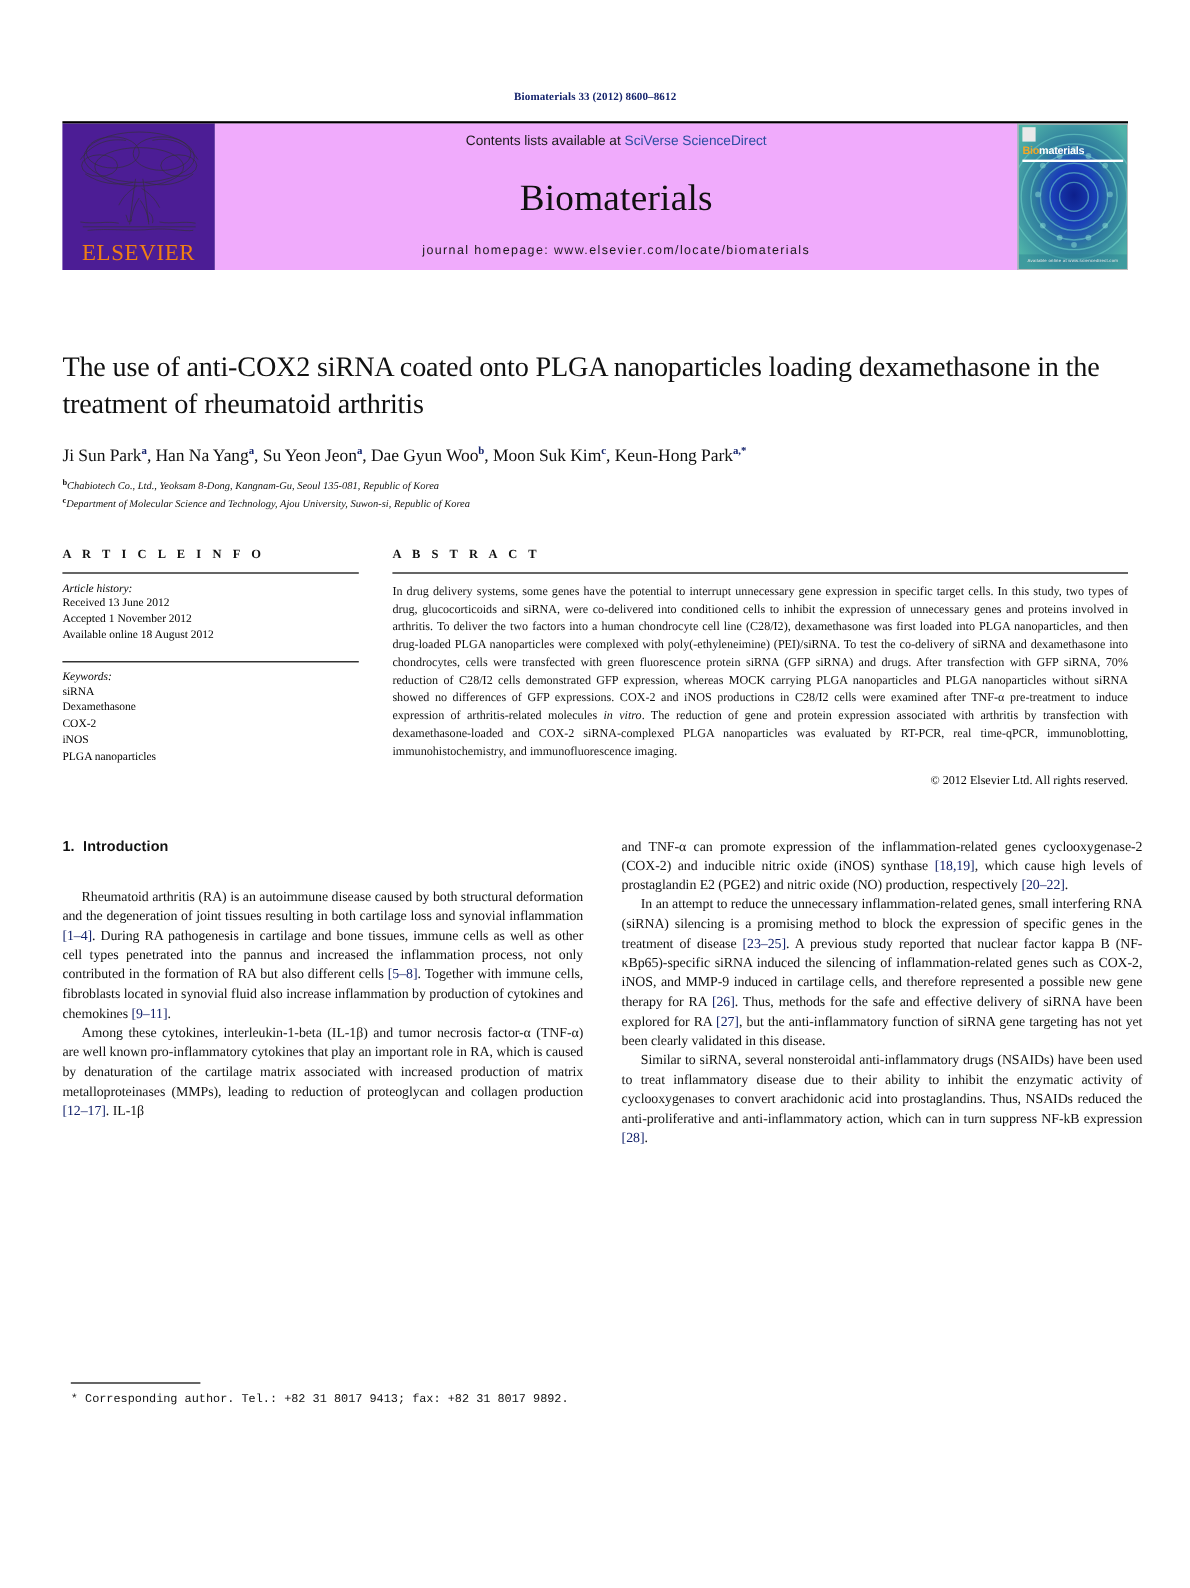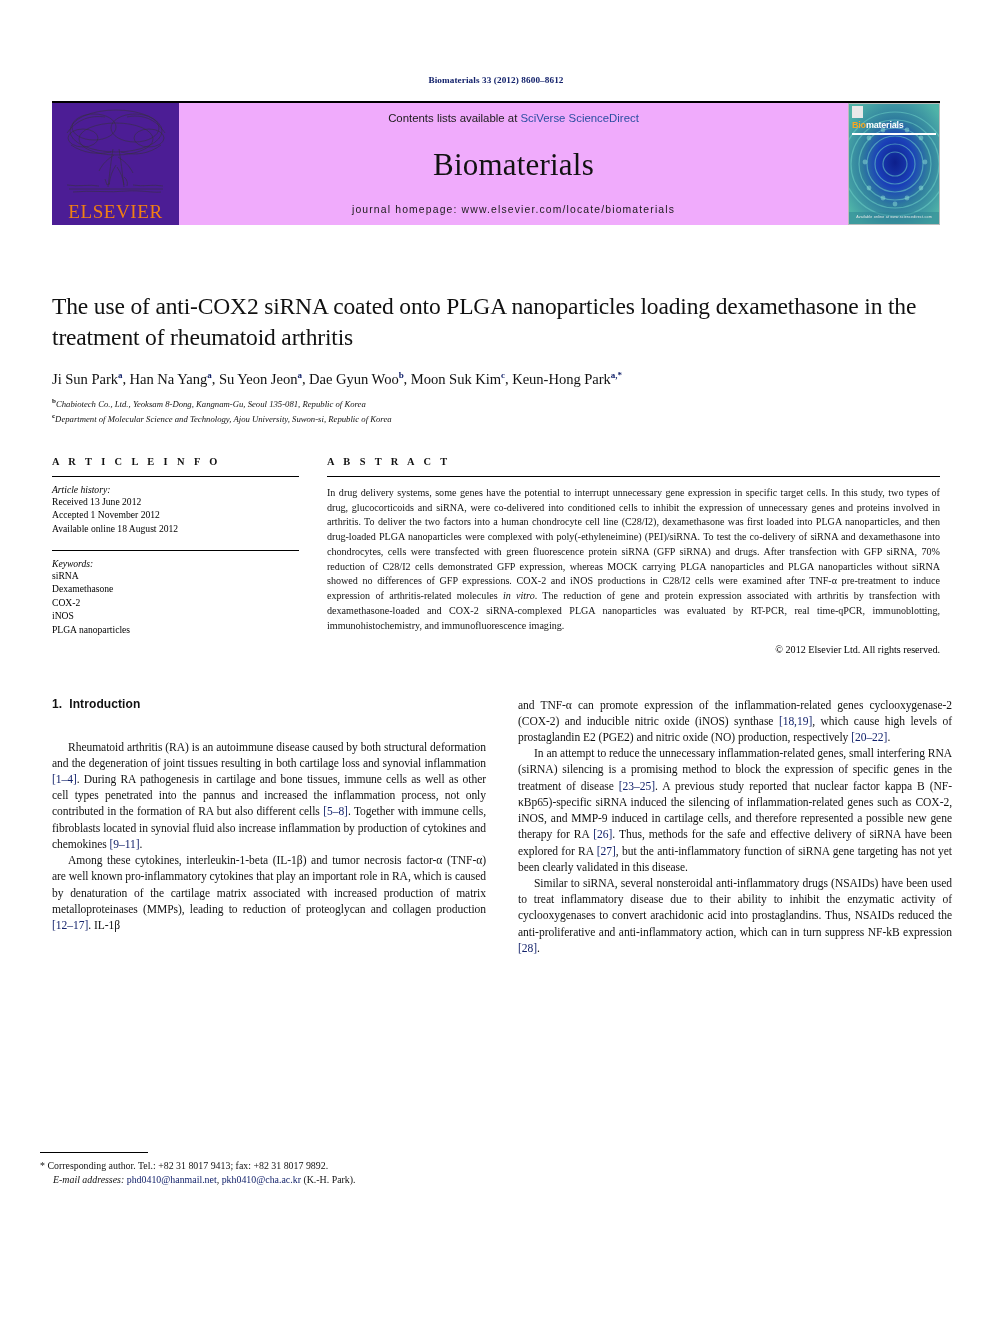--- a/index.html
+++ b/index.html
@@ -248,23 +248,24 @@
     color: #111;
     letter-spacing: -.05px;
   }
   p.para + p.para { margin-top: 0; }
   .ref { color: #13226b; }
   a.lnk { color: #13226b; text-decoration: none; }
 
   
   .footnote-wrap {
     position: absolute;
-    left: 40px;
+    left: 59px;
     top: 1152px;
     width: 434px;
+    font-family: Liberation Mono, monospace;
   }
   .fn-rule {
     width: 108px;
     border-top: 1px solid #000;
     margin-bottom: 6px;
   }
   .fn-line {
     font-size: 9.9px;
     line-height: 1.45;
     color: #111;
@@ -424,17 +425,16 @@
     <div class="bodycol">
       <p class="para" style="text-indent:0">and TNF-α can promote expression of the inflammation-related genes cyclooxygenase-2 (COX-2) and inducible nitric oxide (iNOS) synthase <span class="ref" style="color:#13226b">[18,19]</span>, which cause high levels of prostaglandin E2 (PGE2) and nitric oxide (NO) production, respectively <span class="ref" style="color:#13226b">[20–22]</span>.</p>
       <p class="para">In an attempt to reduce the unnecessary inflammation-related genes, small interfering RNA (siRNA) silencing is a promising method to block the expression of specific genes in the treatment of disease <span class="ref" style="color:#13226b">[23–25]</span>. A previous study reported that nuclear factor kappa B (NF-κBp65)-specific siRNA induced the silencing of inflammation-related genes such as COX-2, iNOS, and MMP-9 induced in cartilage cells, and therefore represented a possible new gene therapy for RA <span class="ref" style="color:#13226b">[26]</span>. Thus, methods for the safe and effective delivery of siRNA have been explored for RA <span class="ref" style="color:#13226b">[27]</span>, but the anti-inflammatory function of siRNA gene targeting has not yet been clearly validated in this disease.</p>
       <p class="para">Similar to siRNA, several nonsteroidal anti-inflammatory drugs (NSAIDs) have been used to treat inflammatory disease due to their ability to inhibit the enzymatic activity of cyclooxygenases to convert arachidonic acid into prostaglandins. Thus, NSAIDs reduced the anti-proliferative and anti-inflammatory action, which can in turn suppress NF-kB expression <span class="ref" style="color:#13226b">[28]</span>.</p>
     </div>
   </div>
 
   <div class="footnote-wrap">
     <div class="fn-rule"></div>
     <div class="fn-line">* Corresponding author. Tel.: +82 31 8017 9413; fax: +82 31 8017 9892.</div>
-    <div class="fn-line" style="text-indent:0;padding-left:13px"><i>E-mail addresses:</i> <a class="lnk" href="#">phd0410@hanmail.net</a><span>, </span><a class="lnk" href="#">pkh0410@cha.ac.kr</a><span> (K.-H. Park).</span></div>
   </div>
 
 
 </div>
 
 </body></html>

